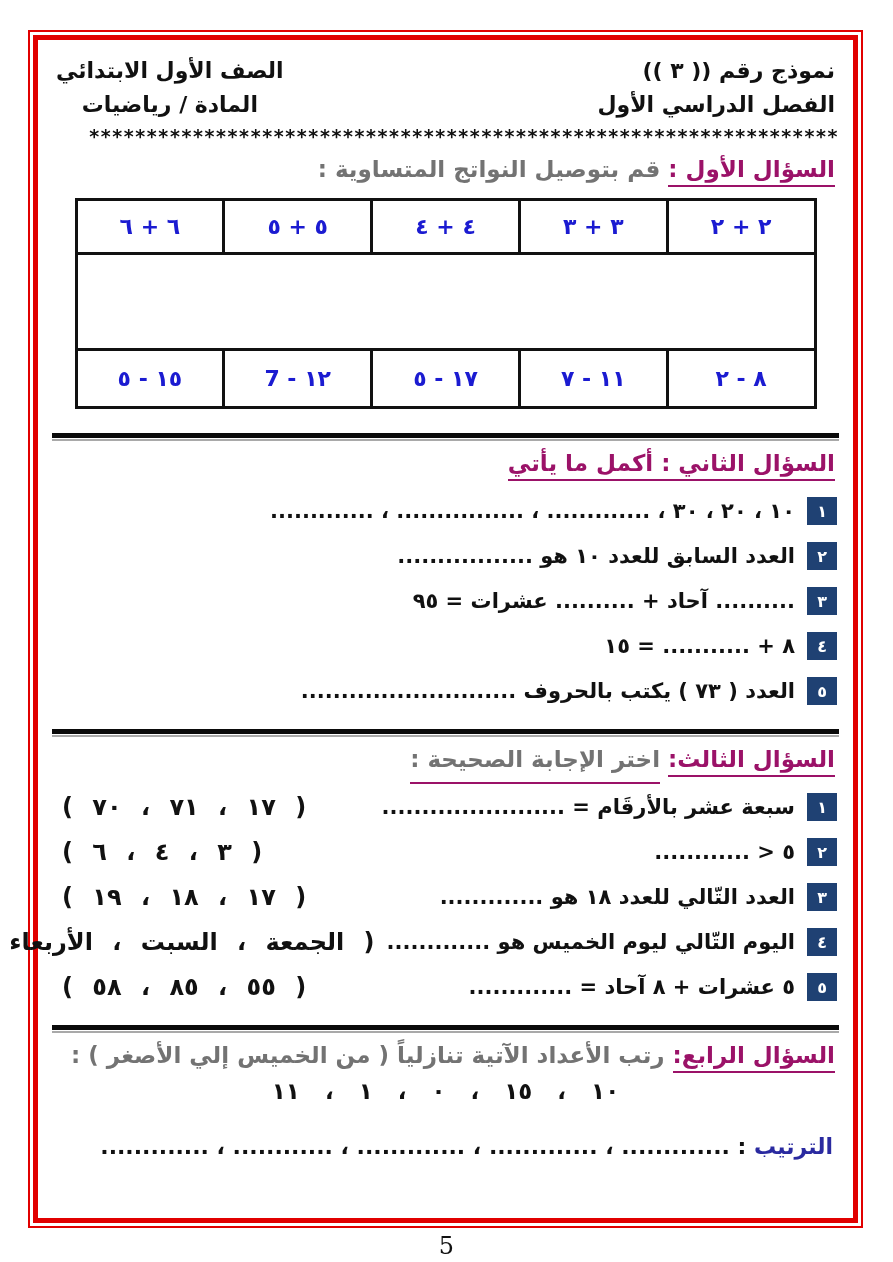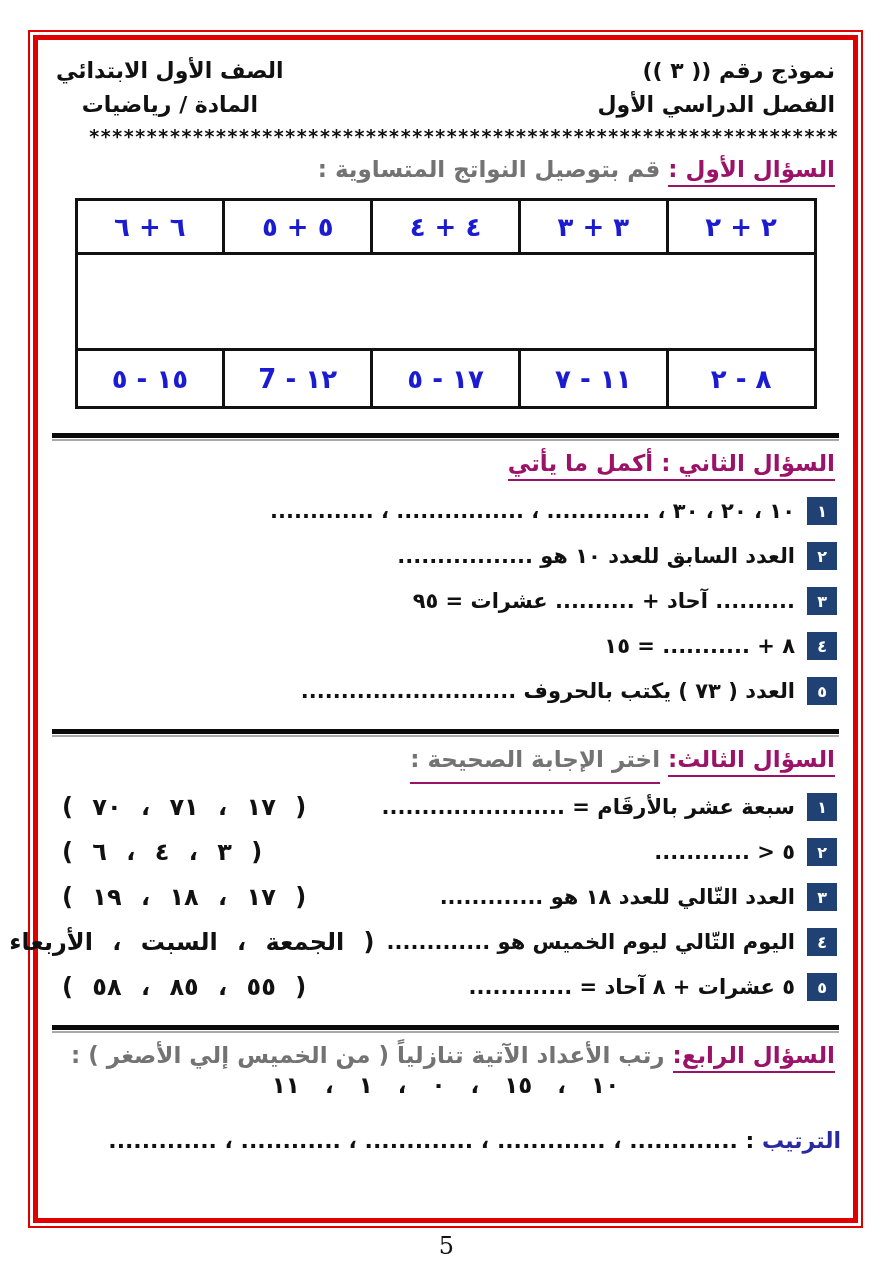--- a/index.html
+++ b/index.html
@@ -38,21 +38,21 @@
   .q-rest  { color: #737373; }
   .q-rest.underlined { border-bottom: 2px solid #9b1268; padding-bottom: 10px; }
   
   table.match {
     width: 742px; margin: 12px auto 0 auto;
     border-collapse: collapse; table-layout: fixed;
   }
   table.match td {
     border: 3px solid #111;
     text-align: center; vertical-align: middle;
-    font-size: 26px; font-weight: bold; color: #1b1bd1;
+    font-size: 22px; font-weight: bold; color: #1b1bd1;
   }
   td.sum-cell  { height: 54px; }
   td.work-cell { height: 96px; }
   td.diff-cell { height: 58px; }
   
   .sep {
     margin: 24px 2px 0 2px; height: 8px;
     border-top: 5px solid #0a0a0a;
     border-bottom: 2px solid #a9a9a9;
   }
@@ -67,25 +67,25 @@
     background: #1f4173; color: #fff;
     display: flex; align-items: center; justify-content: center;
     font-size: 16px; font-weight: bold;
   }
   .item .qtext { white-space: nowrap; }
   .item3 { justify-content: space-between; }
   .item3 .right-part { display: flex; align-items: center; gap: 12px; }
   .choices { font-size: 24px; font-weight: bold; color: #111; word-spacing: 11px; padding-left: 8px; white-space: nowrap; }
   
   .q4-numbers {
-    text-align: center; margin-top: 0;
+    text-align: center; margin-top: 6px;
     font-size: 23px; font-weight: bold; color: #111;
     word-spacing: 17px;
   }
-  .q4-answer { margin: 30px 0 0 8px; font-size: 22px; font-weight: bold; color: #111; }
+  .q4-answer { margin: 30px 8px 0 8px; font-size: 22px; font-weight: bold; color: #111; }
   .ordering-label { color: #2a2aa0; }
   .page-num {
     position: absolute; bottom: 2px; left: 0; right: 0;
     text-align: center; font-size: 24px; color: #111;
     font-family: "DejaVu Serif", serif;
   }
 </style>
 </head>
 <body>
 

